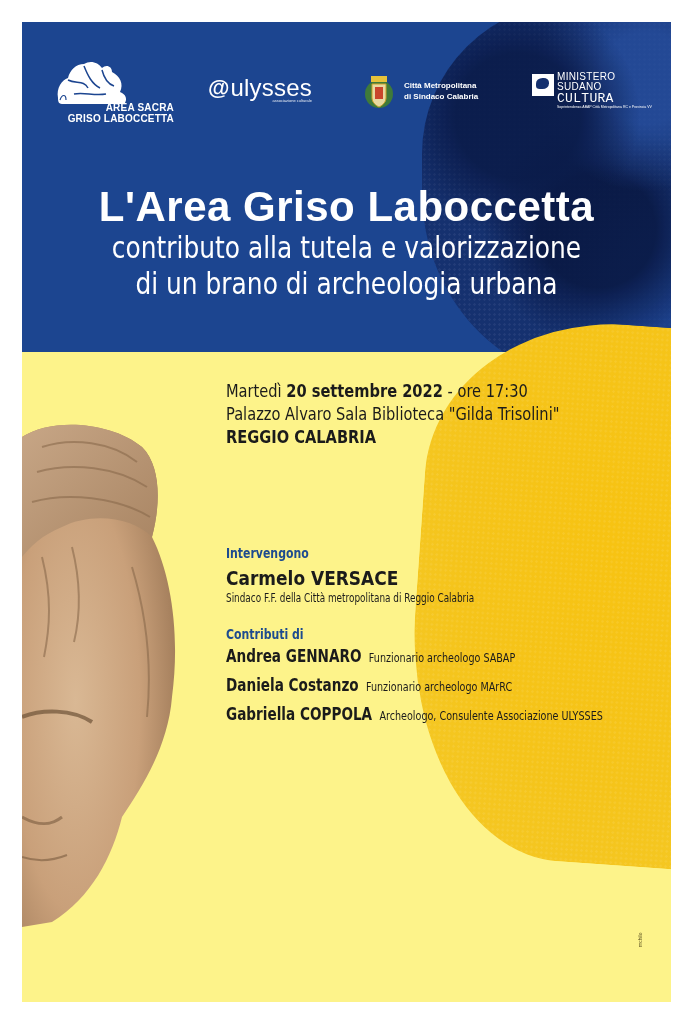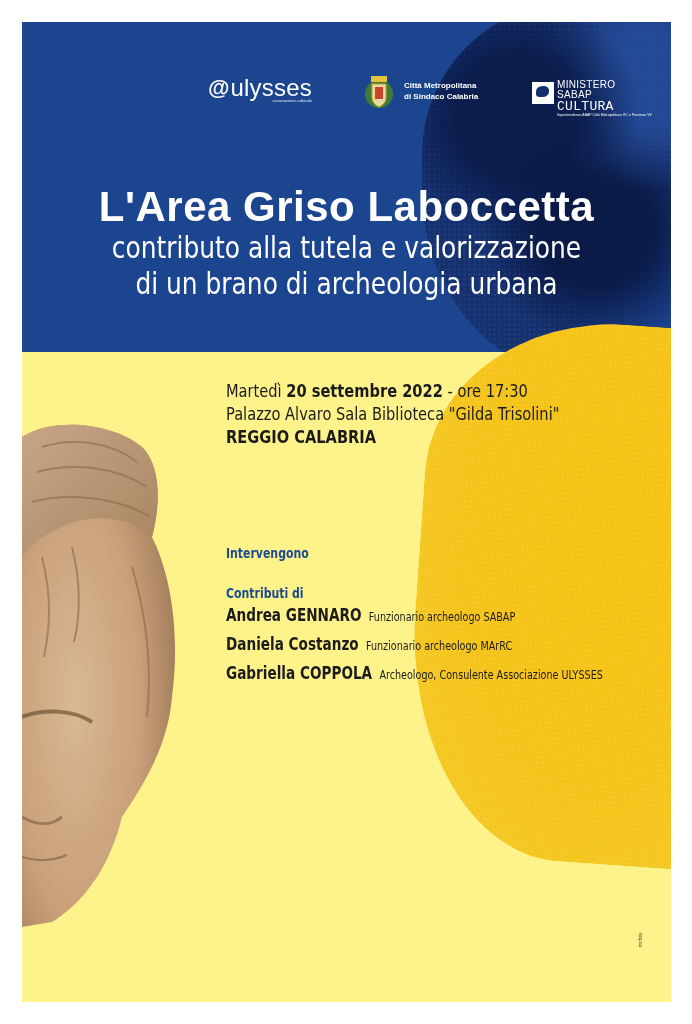--- a/index.html
+++ b/index.html
@@ -43,21 +43,21 @@
   .logo-ulysses .at { font-size: 22px; font-weight: bold; line-height: 20px; margin-right: 1px; }
   .logo-ulysses .name { font-size: 24px; line-height: 20px; letter-spacing: 0.2px; }
   .logo-ulysses .sub { position: absolute; right: 0; top: 20px; font-size: 4px; opacity: 0.9; }
 
   .logo-citta { left: 342px; top: 20px; display: flex; align-items: center; }
   .logo-citta .crest {
     width: 30px; height: 38px; position: relative; margin-right: 10px;
   }
   .logo-citta .label { font-size: 8px; line-height: 11px; font-weight: bold; }
 
-  .logo-mic { left: 510px; top: 28px; display: flex; align-items: flex-start; }
+  .logo-mic { left: 510px; top: 20px; display: flex; align-items: flex-start; }
   .logo-mic .mark { width: 22px; height: 22px; background: #fff; position: relative; margin-right: 3px; margin-top: 2px; }
   .logo-mic .mark::after { content: ""; position: absolute; left: 4px; top: 4px; width: 13px; height: 11px; background: #15306e; border-radius: 50% 40% 50% 30%; }
   .logo-mic .words { font-size: 10px; line-height: 10px; letter-spacing: 0.3px; }
   .logo-mic .words .big { font-size: 13px; line-height: 13px; font-family: Liberation Mono, monospace; }
   .logo-mic .words .tiny { font-size: 3.5px; line-height: 5px; letter-spacing: 0; }
 
   .title-block { position: absolute; left: 0; top: 162px; width: 649px; text-align: center; color: #fff; }
   .title { font-size: 42px; font-weight: bold; line-height: 46px; letter-spacing: 0.5px; }
   .subtitle {
     font-size: 30px; line-height: 36px; font-family: "DejaVu Sans", sans-serif; font-weight: normal;
@@ -109,20 +109,31 @@
 </style>
 </head>
 <body>
 
 <div class="poster">
 
   <div class="header">
     <div class="mosaic"></div>
 
     <div class="logos">
+      <div class="logo logo-griso">
+        <svg width="80" height="48" viewBox="0 0 80 48">
+          <path d="M4 40 C2 30 8 22 14 20 C16 12 22 6 30 6 C36 2 44 4 48 10 C52 6 58 8 58 14 C66 18 70 26 66 34 C72 36 74 42 70 46 L8 46 C4 46 4 42 4 40 Z" fill="#ffffff"></path>
+          <path d="M14 22 C22 26 30 22 34 30 M30 8 C34 18 38 26 46 30 M48 12 C50 20 54 26 60 28 M20 36 C30 34 40 38 52 36" stroke="#1c4590" stroke-width="1.5" fill="none"></path>
+          <path d="M6 42 C8 36 12 36 12 42" stroke="#1c4590" stroke-width="1.2" fill="none"></path>
+        </svg>
+        <div class="txt">
+          <div>AREA SACRA</div>
+          <div>GRISO LABOCCETTA</div>
+        </div>
+      </div>
 
       <div class="logo logo-ulysses">
         <span class="at">@</span>
         <span class="name">ulysses</span>
         <span class="sub">associazione culturale</span>
       </div>
 
       <div class="logo logo-citta">
         <svg class="crest" width="30" height="38" viewBox="0 0 30 38">
           <ellipse cx="15" cy="22" rx="14" ry="14" fill="#3f7a3a"></ellipse>
@@ -133,21 +144,21 @@
         <div class="label">
           <div>Città Metropolitana</div>
           <div>di Sindaco Calabria</div>
         </div>
       </div>
 
       <div class="logo logo-mic">
         <div class="mark"></div>
         <div class="words">
           <div>MINISTERO</div>
-          <div>SABAP</div>
+          <div>SUDANO</div>
           <div class="big">CULTURA</div>
           <div class="tiny">Soprintendenza ABAP Città Metropolitana RC e Provincia VV</div>
         </div>
       </div>
     </div>
 
     <div class="title-block">
       <div class="title">L'Area Griso Laboccetta</div>
       <div class="subtitle">contributo alla tutela e valorizzazione</div>
       <div class="subtitle">di un brano di archeologia urbana</div>
@@ -190,20 +201,24 @@
       <span>- ore 17:30</span>
     </div>
     <div class="event-line">Palazzo Alvaro Sala Biblioteca "Gilda Trisolini"</div>
     <div class="event-city">REGGIO CALABRIA</div>
 
     <div style="height:95px"></div>
 
     <div class="section-label">Intervengono</div>
 
     <div style="height:4px"></div>
+    <div>
+      <div class="speaker-name">Carmelo VERSACE</div>
+      <div class="speaker-role">Sindaco F.F. della Città metropolitana di Reggio Calabria</div>
+    </div>
     <div style="height:4px"></div>
     <div style="height:4px"></div>
 
     <div style="height:10px"></div>
 
     <div class="section-label">Contributi di</div>
 
     <div class="contrib-row">
       <span class="contrib-name">Andrea GENNARO</span>
       <span class="contrib-role">Funzionario archeologo SABAP</span>

